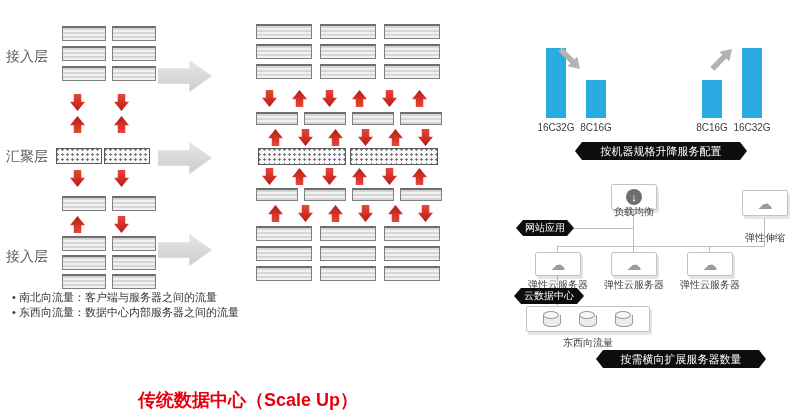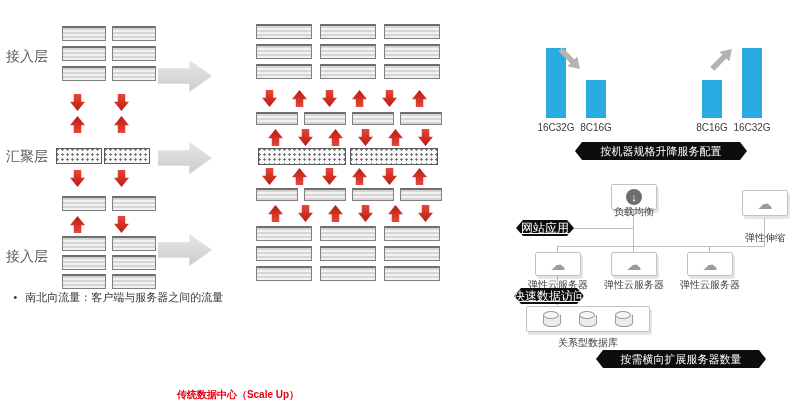--- a/index.html
+++ b/index.html
@@ -5,46 +5,47 @@
   html,body{margin:0;padding:0;}
   body{font-family:"Liberation Sans","DejaVu Sans",sans-serif;background:#fff;}
   #canvas{position:relative;width:800px;height:420px;background:#fff;overflow:hidden;}
   .abs{position:absolute;box-sizing:border-box;}
   .server{background:repeating-linear-gradient(180deg,#d6d6d6 0 2px,#f1f1f1 2px 4px);border:1px solid #808080;border-top:2px solid #6e6e6e;}
   .switch{border:1px solid #5a5a5a;background-color:#f8f8f8;background-image:radial-gradient(#7a7a7a 1px,transparent 1.3px);background-size:5px 5px;background-position:3px 3px;}
   .ra{width:15px;height:17px;background:linear-gradient(180deg,#e8473b,#b81c10);clip-path:polygon(25% 0,75% 0,75% 45%,100% 45%,50% 100%,0 45%,25% 45%);}
   .ra.up{transform:rotate(180deg);}
   .gray-arrow{background:linear-gradient(180deg,#e6e6e6,#cccccc);clip-path:polygon(0 26%,58% 26%,58% 0,100% 50%,58% 100%,58% 74%,0 74%);}
   .layer-label{font-size:14px;color:#595959;}
-  .note-line{font-size:11px;color:#333;white-space:nowrap;font-family:Liberation Mono, monospace;}
-  .caption{font-size:10px;font-weight:bold;color:#e60012;text-align:center;white-space:nowrap;}
+  .note-line{font-size:11px;color:#333;white-space:nowrap;}
+  .caption{font-size:18px;font-weight:bold;color:#e60012;text-align:center;white-space:nowrap;}
   .bar{background:#29abe2;}
   .bar-label{font-size:10px;color:#404040;text-align:center;white-space:nowrap;}
   .chart-arrow{background:#b3b3b3;clip-path:polygon(0 30%,62% 30%,62% 0,100% 50%,62% 100%,62% 70%,0 70%);}
   .ribbon{background:#0d0d0d;color:#fff;display:flex;align-items:center;justify-content:center;white-space:nowrap;clip-path:polygon(0 50%,7px 0,calc(100% - 7px) 0,100% 50%,calc(100% - 7px) 100%,7px 100%);}
   .ribbon.big{font-size:11px;}
-  .ribbon.small{font-size:12px;text-decoration:underline;}
+  .ribbon.small{font-size:10px;}
   .node{background:#fff;border:1px solid #c2c2c2;box-shadow:2px 3px 0 rgba(0,0,0,.10);display:flex;align-items:center;justify-content:center;gap:18px;border-radius:2px;}
   .node-label{font-size:10px;color:#404040;text-align:center;white-space:nowrap;}
   .cloud-glyph{font-size:15px;color:#9b9b9b;line-height:1;}
   .lb-glyph{width:16px;height:16px;border-radius:50%;background:#6e6e6e;color:#fff;font-size:11px;line-height:16px;text-align:center;}
   .line{background:#bfbfbf;}
   .db{position:relative;width:16px;height:11px;background:#ececec;border:1px solid #9a9a9a;border-top:none;border-radius:0 0 8px 8px / 0 0 4px 4px;margin-top:4px;}
   .db::before{content:"";position:absolute;top:-4px;left:-1px;width:14px;height:6px;border:1px solid #9a9a9a;border-radius:50%;background:#f7f7f7;}
 </style>
 </head>
 <body>
 
 <div id="canvas">
 
   <div class="abs layer-label" style="left:6px;top:48px">接入层</div>
   <div class="abs layer-label" style="left:6px;top:148px">汇聚层</div>
   <div class="abs layer-label" style="left:6px;top:248px">接入层</div>
 
   <div class="abs note-line" style="left:12px;top:290px">• 南北向流量：客户端与服务器之间的流量</div>
+  <div class="abs note-line" style="left:12px;top:305px">• 东西向流量：数据中心内部服务器之间的流量</div>
 
   <div class="abs caption" style="left:138px;top:388px;width:200px">传统数据中心（Scale Up）</div>
 
   <div class="abs bar" style="left:546px;top:48px;width:20px;height:70px"></div>
   <div class="abs bar" style="left:586px;top:80px;width:20px;height:38px"></div>
   <div class="abs chart-arrow" style="left:556px;top:52px;width:28px;height:14px;transform:rotate(45deg)"></div>
   <div class="abs bar-label" style="left:536px;top:122px;width:40px">16C32G</div>
   <div class="abs bar-label" style="left:576px;top:122px;width:40px">8C16G</div>
 
   <div class="abs bar" style="left:702px;top:80px;width:20px;height:38px"></div>
@@ -83,28 +84,28 @@
   <div class="abs node" style="left:611px;top:252px;width:46px;height:24px">
     <span class="cloud-glyph">☁</span>
   </div>
   <div class="abs node" style="left:687px;top:252px;width:46px;height:24px">
     <span class="cloud-glyph">☁</span>
   </div>
   <div class="abs node-label" style="left:526px;top:278px;width:64px">弹性云服务器</div>
   <div class="abs node-label" style="left:602px;top:278px;width:64px">弹性云服务器</div>
   <div class="abs node-label" style="left:678px;top:278px;width:64px">弹性云服务器</div>
 
-  <div class="abs ribbon small" style="left:514px;top:288px;width:70px;height:16px">快速数据访问</div>
+  <div class="abs ribbon small" style="left:514px;top:288px;width:70px;height:16px">云数据中心</div>
 
   <div class="abs node" style="left:526px;top:306px;width:124px;height:26px">
     <span class="db"></span>
     <span class="db"></span>
     <span class="db"></span>
   </div>
-  <div class="abs node-label" style="left:548px;top:336px;width:80px">关系型数据库</div>
+  <div class="abs node-label" style="left:548px;top:336px;width:80px">东西向流量</div>
 
 
 <div class="abs server" style="left: 62px; top: 26px; width: 44px; height: 15px;"></div>
     <div class="abs server" style="left: 112px; top: 26px; width: 44px; height: 15px;"></div>
     <div class="abs server" style="left: 62px; top: 46px; width: 44px; height: 15px;"></div>
     <div class="abs server" style="left: 112px; top: 46px; width: 44px; height: 15px;"></div>
     <div class="abs server" style="left: 62px; top: 66px; width: 44px; height: 15px;"></div>
     <div class="abs server" style="left: 112px; top: 66px; width: 44px; height: 15px;"></div>
     <div class="abs ra" style="left: 70px; top: 94px;"></div>
     <div class="abs ra" style="left: 114px; top: 94px;"></div>

